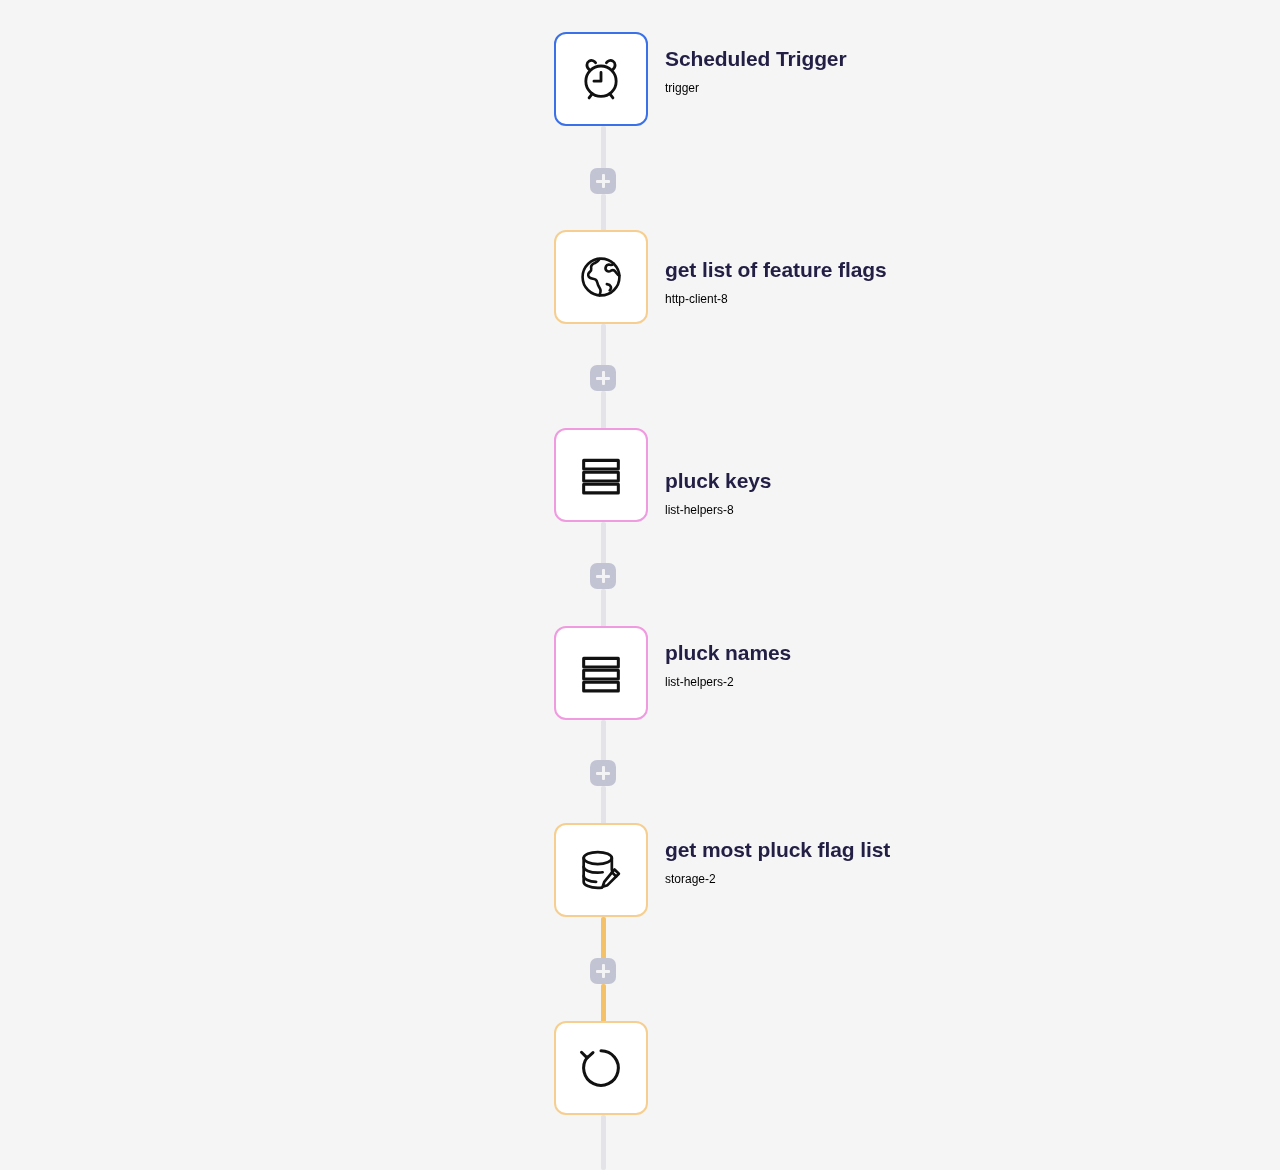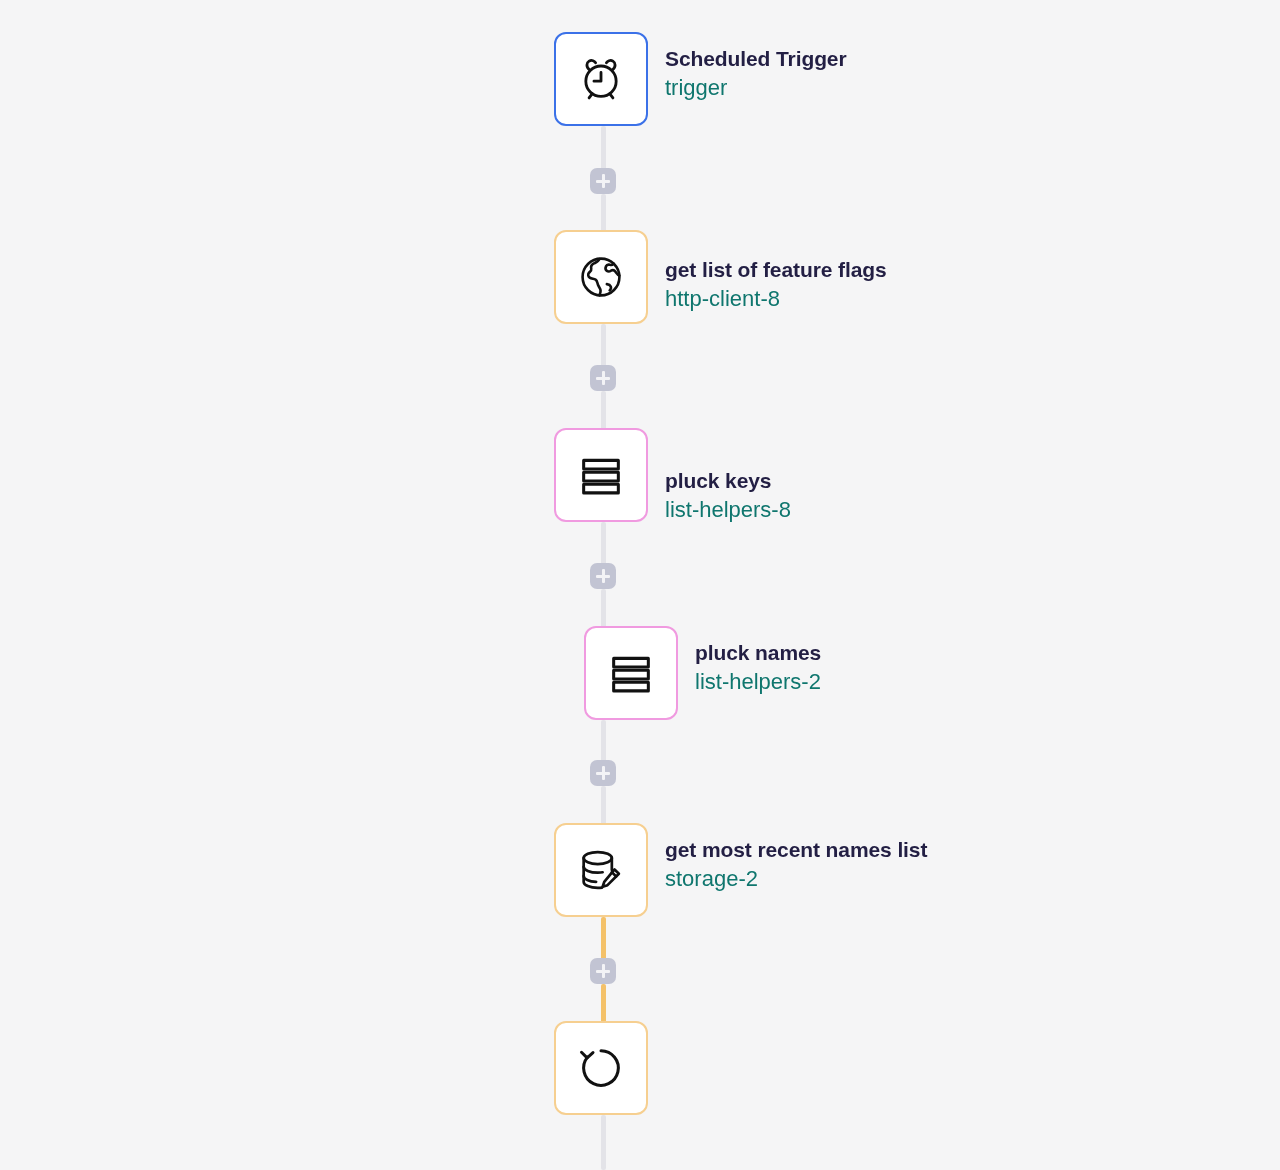--- a/index.html
+++ b/index.html
@@ -75,23 +75,23 @@
     white-space: nowrap;
   }
   .node-title {
     font-size: 21px;
     font-weight: bold;
     color: #231f44;
     line-height: 28px;
     letter-spacing: -0.1px;
   }
   .node-subtitle {
-    font-size: 22px;
+    font-size: 12px;
     font-weight: normal;
-    color: #0f766e;
+    color: #000000;
     line-height: 24px;
     margin-top: 3px;
   }
 
   
   .plus-btn {
     position: absolute;
     left: 590px;
     width: 26px;
     height: 26px;
@@ -189,21 +189,21 @@
           <rect x="8" y="32.5" width="32" height="8"></rect>
         </svg>
       </span>
     </div>
     <div class="node-labels">
       <span class="node-title">pluck keys</span>
       <span class="node-subtitle">list-helpers-8</span>
     </div>
   </div>
 
-  <div class="node-row" style="top:626px;margin-left:30px;">
+  <div class="node-row" style="top:626px;">
     <div class="node-box accent-pink">
       <span class="node-icon">
         <svg viewBox="0 0 48 48" fill="none" stroke="#111111" stroke-width="2.8" stroke-linejoin="round">
           <rect x="8" y="10.5" width="32" height="8"></rect>
           <rect x="8" y="21.5" width="32" height="8"></rect>
           <rect x="8" y="32.5" width="32" height="8"></rect>
         </svg>
       </span>
     </div>
     <div class="node-labels">
@@ -220,21 +220,21 @@
           <path d="M8 13 L8 35 C8 38 13.8 40.5 21 40.5 C22.4 40.5 23.7 40.4 25 40.2"></path>
           <path d="M34 13 L34 24"></path>
           <path d="M8 21 C8 24 13.8 26.5 21 26.5 C22.6 26.5 24.1 26.4 25.5 26.1"></path>
           <path d="M8 29.5 C8 32.3 13 34.6 19.5 34.9"></path>
           <path d="M36.5 23.5 L40.5 27.5 L30 38 L25.5 39.5 L27 35 Z"></path>
           <path d="M34 26 L38 30"></path>
         </svg>
       </span>
     </div>
     <div class="node-labels">
-      <span class="node-title">get most recent names list</span>
+      <span class="node-title">get most pluck flag list</span>
       <span class="node-subtitle">storage-2</span>
     </div>
   </div>
 
   <div class="node-row" style="top:1021px;">
     <div class="node-box accent-amber">
       <span class="node-icon">
         <svg viewBox="0 0 48 48" fill="none" stroke="#111111" stroke-width="2.8" stroke-linecap="round" stroke-linejoin="round">
           <path d="M24 8 A16 16 0 1 1 11.5 14"></path>
           <path d="M6 9.5 L11.2 14.6 L16.6 9.8"></path>

